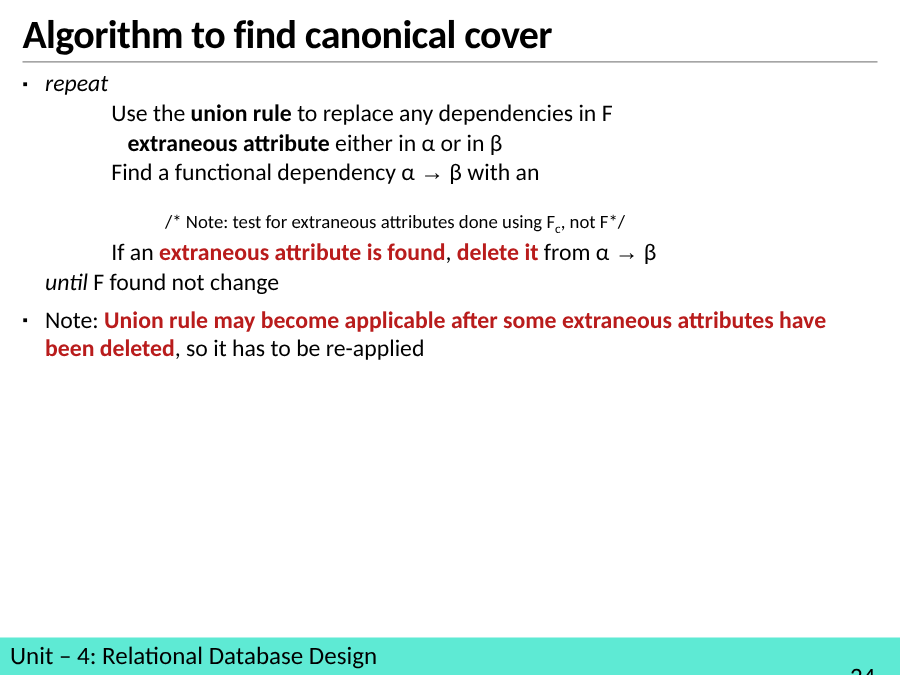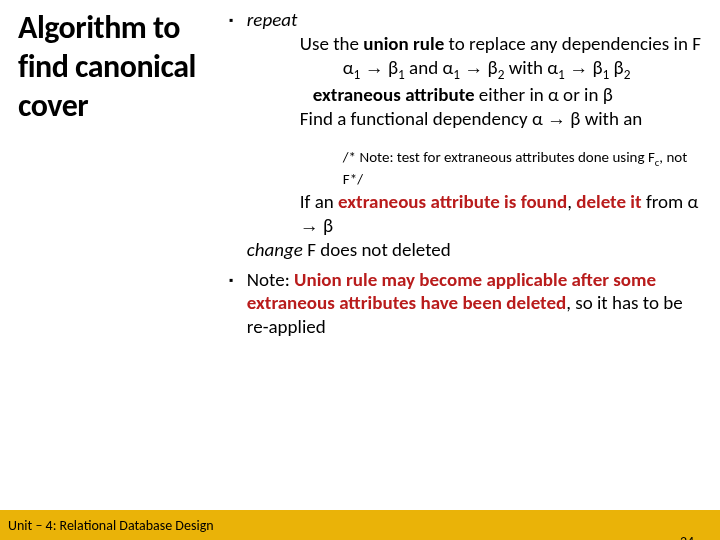--- a/index.html
+++ b/index.html
@@ -10,20 +10,21 @@
     background: #fff;
     color: #000;
     position: relative;
     overflow: hidden;
   }
   .slide {
     width: 100%;
     height: 100%;
     padding: 8px 18px 0 18px;
     display: flex;
+    flex-direction: column;
   }
   .title {
     font-size: 32px;
     font-weight: 700;
     border-bottom: 1px solid #888;
     padding-bottom: 2px;
     margin-bottom: 6px;
     letter-spacing: -0.5px;
   }
   .content {
@@ -58,25 +59,25 @@
   .arrow {
     display: inline-block;
     font-family: Arial, sans-serif;
   }
   .footer {
     position: absolute;
     bottom: 0;
     left: 0;
     width: 100%;
     height: 30px;
-    background: #eab308;
+    background: #5eead4;
     border-top: 0;
     display: flex;
     align-items: center;
-    font-size: 14px;
+    font-size: 20px;
   }
   .footer-left {
     padding-left: 8px;
     flex: 1;
   }
   .footer-page {
     width: 40px;
     text-align: left;
     margin-top: 33px;
   }
@@ -93,37 +94,34 @@
 
   <div class="content">
 
     <div class="bullet">
       <div class="mark">▪</div>
       <div class="body">
         <span class="italic">repeat</span>
         <div class="indent1">
           <span>Use the </span><span class="bold">union rule</span><span> to replace any dependencies in F</span>
         </div>
-        <div class="indent2">
-          α<span class="sub">1</span> <span class="arrow">→</span> β<span class="sub">1</span> and α<span class="sub">1</span> <span class="arrow">→</span> β<span class="sub">2</span> with α<span class="sub">1</span> <span class="arrow">→</span> β<span class="sub">1</span> β<span class="sub">2</span>
-        </div>
         <div class="indent1" style="margin-left:66px">
           <span class="bold">extraneous attribute</span><span> either in α or in β</span>
         </div>
         <div class="indent1">
           Find a functional dependency α <span class="arrow">→</span> β with an
         </div>
         <div class="note">
           <span>/* Note: test for extraneous attributes done using F</span><span class="sub">c</span><span>, not F*/</span>
         </div>
         <div class="indent1">
           <span>If an </span><span class="bold red">extraneous attribute is found</span><span>, </span><span class="bold red">delete it</span><span> from α <span class="arrow">→</span> β</span>
         </div>
         <div>
-          <span class="italic">change</span><span> F does not deleted</span>
+          <span class="italic">until</span><span> F found not change</span>
         </div>
       </div>
     </div>
 
     <div class="bullet" style="margin-top:6px">
       <div class="mark">▪</div>
       <div class="body">
         <span>Note: </span><span class="bold red">Union rule may become applicable after some extraneous attributes have been deleted</span><span>, so it has to be re-applied</span>
       </div>
     </div>

